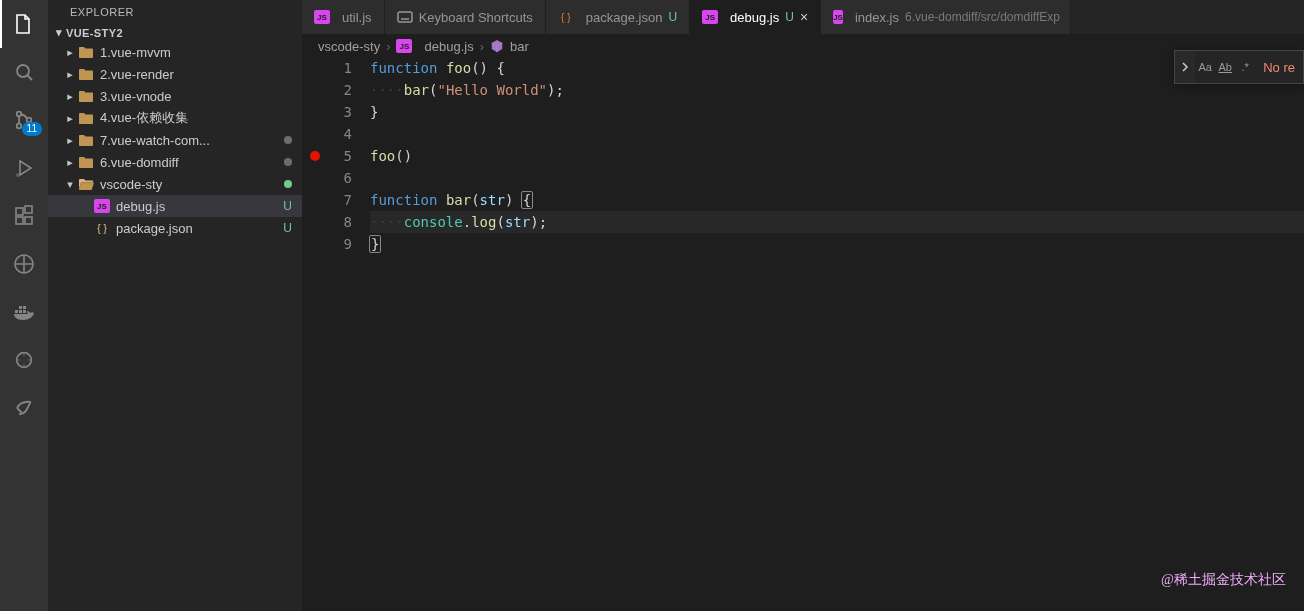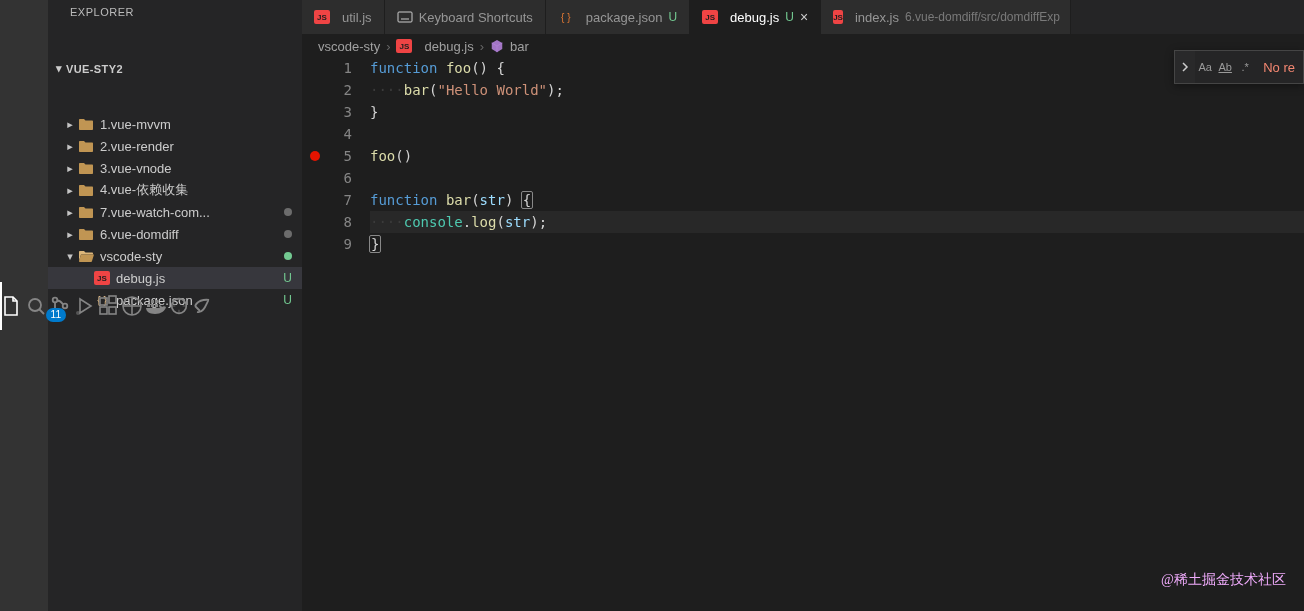--- a/index.html
+++ b/index.html
@@ -1,39 +1,39 @@
 <!DOCTYPE html>
 <html><head>
 <meta charset="utf-8">
 <style>
   * { margin:0; padding:0; box-sizing:border-box; }
   html,body { width:1304px; height:611px; overflow:hidden; font-family:"Segoe UI",Arial,sans-serif; background:#1e1e1e; color:#ccc; }
   .root { display:flex; height:100%; }
   
-  .activity { width:48px; background:#333333; display:flex; align-items:center; padding-top:0; }
+  .activity { width:48px; background:#333333; display:flex; flex-direction:column; align-items:center; padding-top:0; }
   .act-item { width:48px; height:48px; display:flex; align-items:center; justify-content:center; color:#858585; position:relative; cursor:pointer;}
   .act-item.active { color:#fff; }
   .act-item.active::before { content:""; position:absolute; left:0; top:0; bottom:0; width:2px; background:#fff; }
   .badge { position:absolute; bottom:8px; right:6px; background:#007acc; color:#fff; font-size:10px; border-radius:10px; padding:1px 5px; line-height:12px;}
   
-  .sidebar { width:254px; background:#252526; display:flex; flex-direction:column;gap:36px; }
+  .sidebar { width:254px; background:#252526; display:flex; flex-direction:column; }
   .sidebar-title { font-size:11px; letter-spacing:0.5px; color:#bbb; padding:6px 12px 6px 22px; text-transform:uppercase;}
   .section-header { display:flex; align-items:center; padding:2px 8px; font-size:11px; font-weight:700; color:#ccc; letter-spacing:0.4px;}
   .section-header .chev{ margin-right:4px; }
   .tree { font-size:13px; }
   .tree-row { display:flex; align-items:center; height:22px; padding-right:10px; cursor:pointer; }
   .tree-row .chev { width:16px; text-align:center; color:#c5c5c5; font-size:11px;}
   .tree-row .folder-ico { width:16px; height:14px; margin-right:6px; display:inline-flex; align-items:center; justify-content:center;}
   .tree-row .label { flex:1; white-space:nowrap; overflow:hidden; text-overflow:ellipsis;}
   .tree-row .dot { width:8px; height:8px; border-radius:50%; background:#6c6c6c; }
   .tree-row .status { color:#73c991; font-size:12px;}
   .tree-row.file.selected { background:#37373d; }
   .depth1 { padding-left:14px;}
   .depth2 { padding-left:30px;}
-  .js-ico   { background:#ef4444; color:#1e1e1e; font-size:8px; font-weight:700; width:16px; height:14px; display:inline-flex; align-items:center; justify-content:center; border-radius:2px; margin-right:6px;}
+  .js-ico   { background:#d946ef; color:#1e1e1e; font-size:8px; font-weight:700; width:16px; height:14px; display:inline-flex; align-items:center; justify-content:center; border-radius:2px; margin-right:6px;}
   .json-ico { color:#e8c28e; margin-right:6px; font-size:10px; width:16px; text-align:center;}
 
   
   .editor { flex:1; display:flex; flex-direction:column; background:#1e1e1e; position:relative;}
   
   .tabs { height:35px; background:#252526; display:flex; align-items:stretch; border-bottom:1px solid #1e1e1e; overflow:hidden;}
   .tab { display:flex; align-items:center; padding:0 12px; font-size:13px; color:#969696; border-right:1px solid #1e1e1e; background:#2d2d2d; cursor:pointer; gap:6px; white-space:nowrap; max-width:250px; }
   .tab.active { background:#1e1e1e; color:#fff;}
   .tab .close-x { font-size:14px; color:#ccc;}
   .tab .u-badge{ color:#73c991; font-size:12px;}

